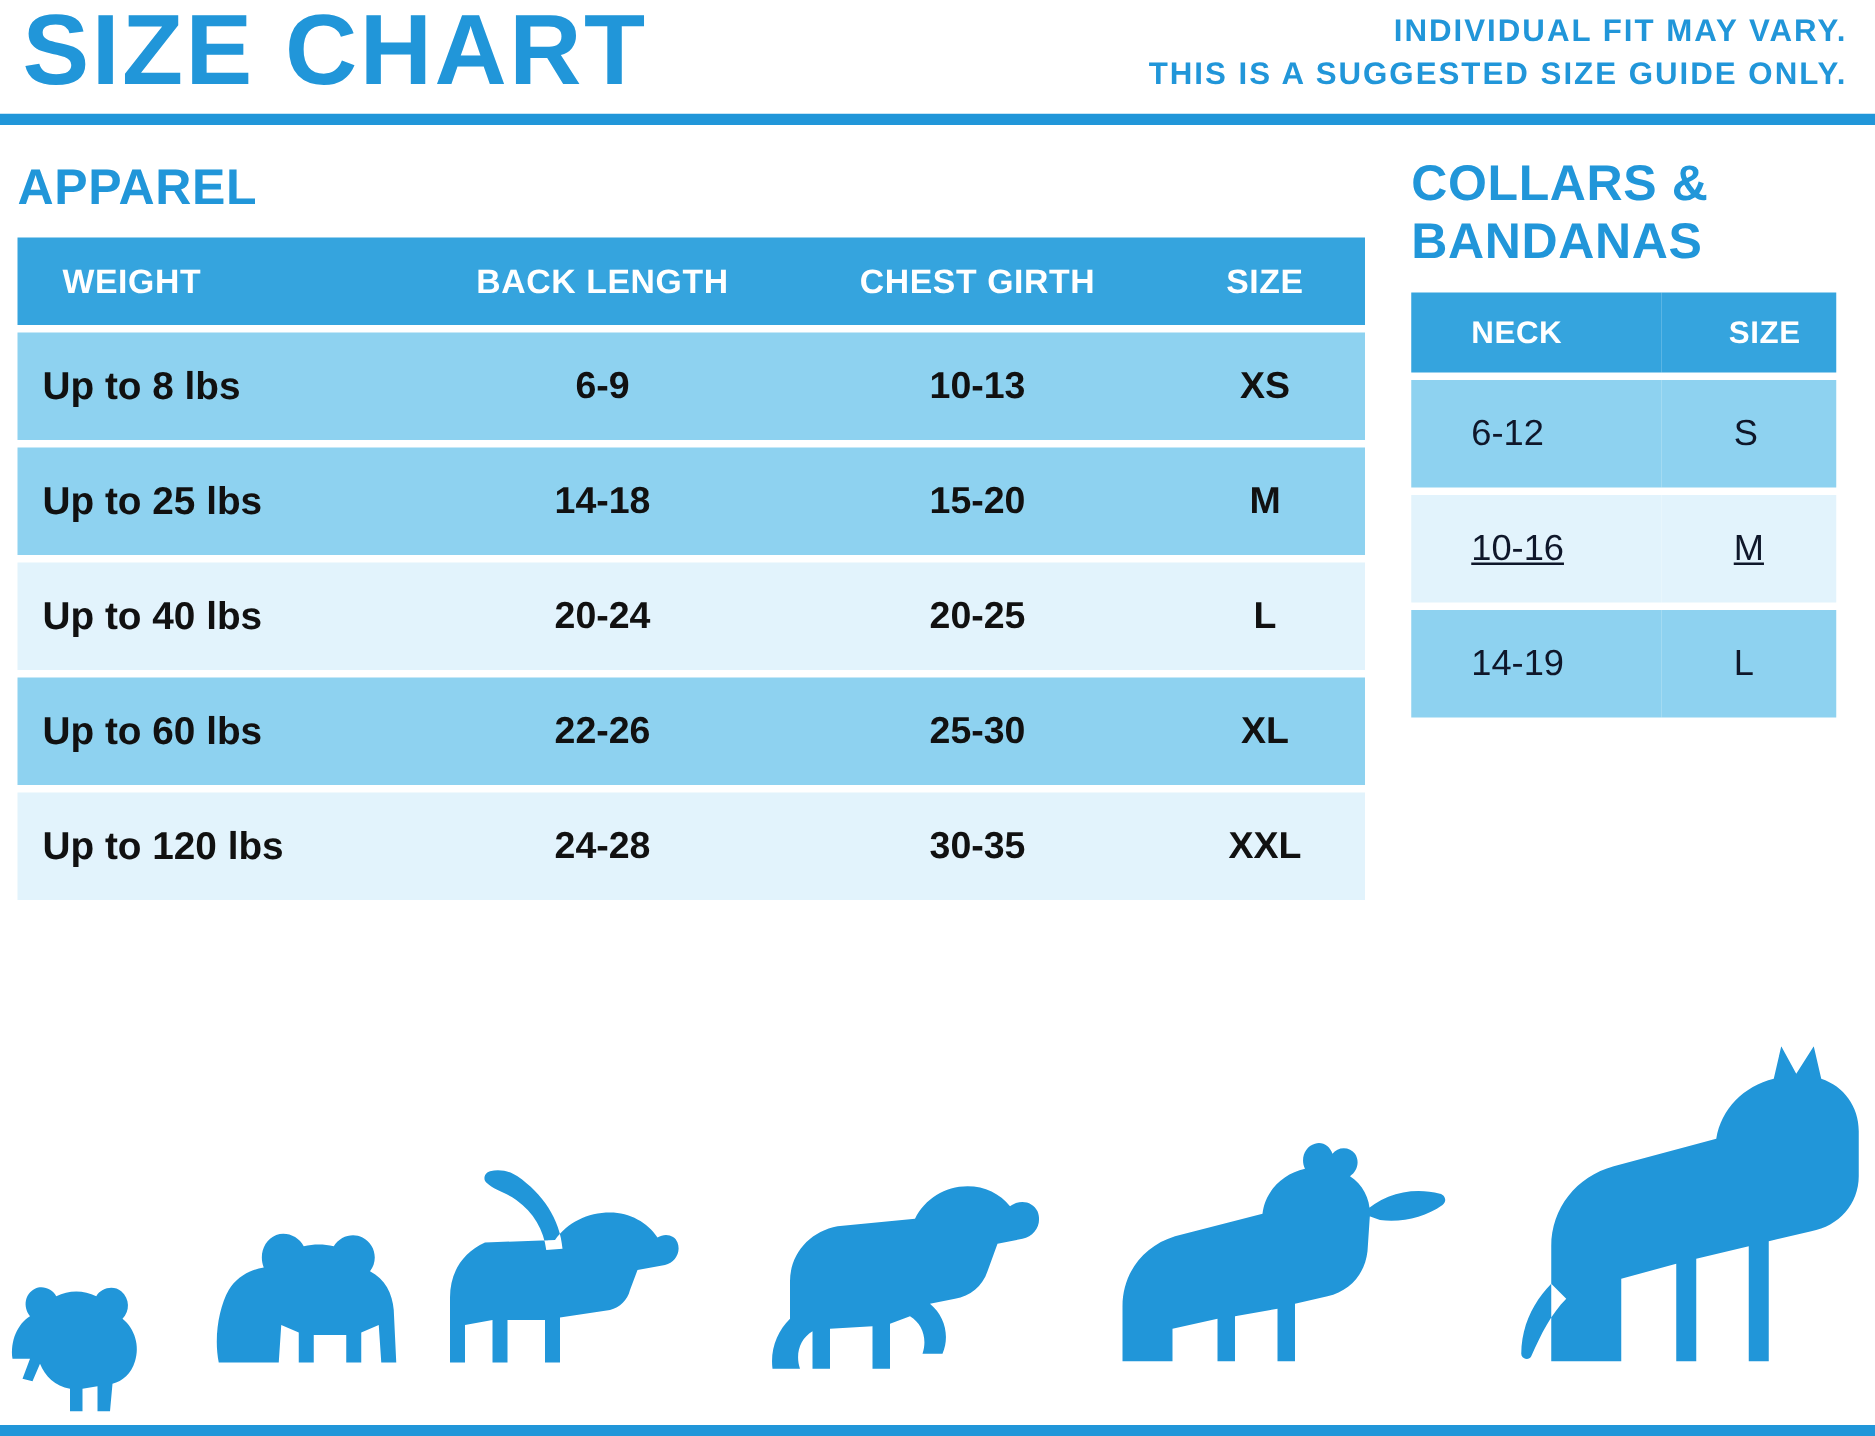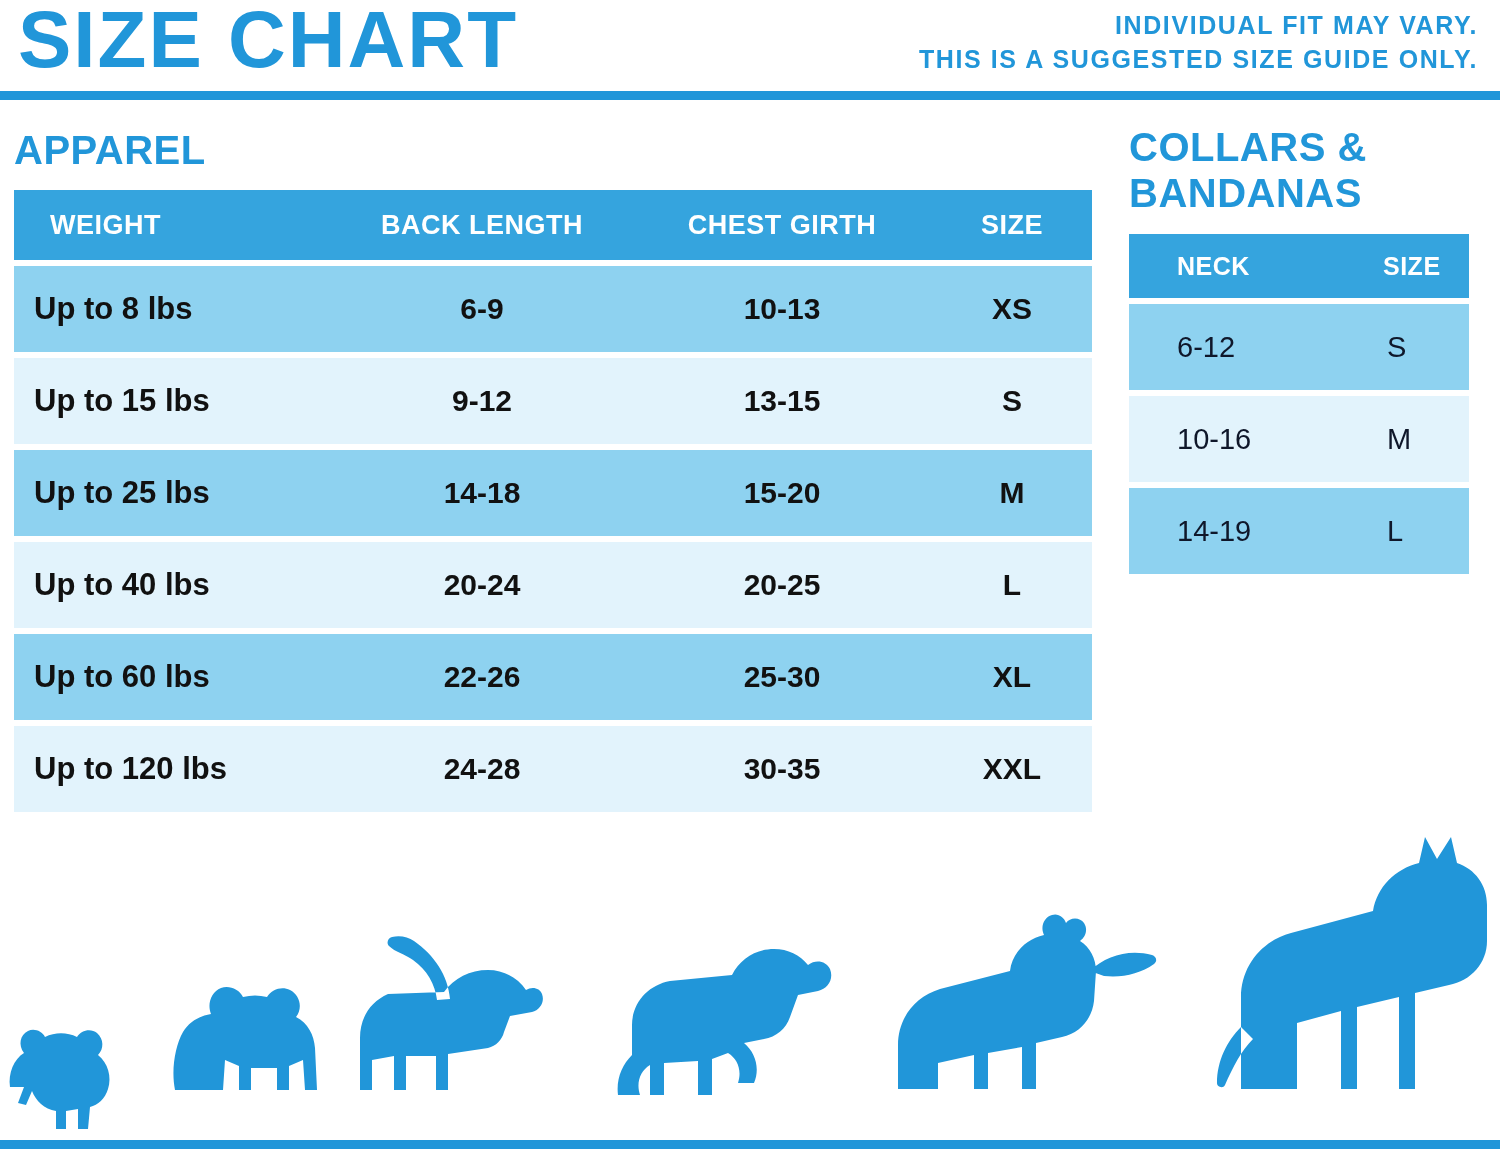--- a/index.html
+++ b/index.html
@@ -143,21 +143,21 @@
   .collars-table tbody td {
     height: 84px;
     font-size: 29px;
     color: #0f172a;
     text-align: left;
     padding-left: 48px;
     vertical-align: middle;
   }
   .collars-table tbody td.size-cell { padding-left: 58px; }
   .collars-table tbody tr.dark td { background: #8ed2f0; }
-  .collars-table tbody tr.light td { background: #e2f3fc; }
+  .collars-table tbody tr.light td { background: #e2f3fc; text-decoration: underline; }
   .collars-table col.n1 { width: 200px; }
   .collars-table col.n2 { width: 140px; }
 
   
   .dogs {
     position: absolute;
     left: 0;
     bottom: 12px;
     width: 1500px;
     height: 300px;
@@ -204,26 +204,20 @@
           <th>SIZE</th>
         </tr>
       </thead>
       <tbody>
         <tr class="dark">
           <td class="weight">Up to 8 lbs</td>
           <td>6-9</td>
           <td>10-13</td>
           <td>XS</td>
         </tr>
-        <tr class="light">
-          <td class="weight">Up to 15 lbs</td>
-          <td>9-12</td>
-          <td>13-15</td>
-          <td>S</td>
-        </tr>
         <tr class="dark">
           <td class="weight">Up to 25 lbs</td>
           <td>14-18</td>
           <td>15-20</td>
           <td>M</td>
         </tr>
         <tr class="light">
           <td class="weight">Up to 40 lbs</td>
           <td>20-24</td>
           <td>20-25</td>

